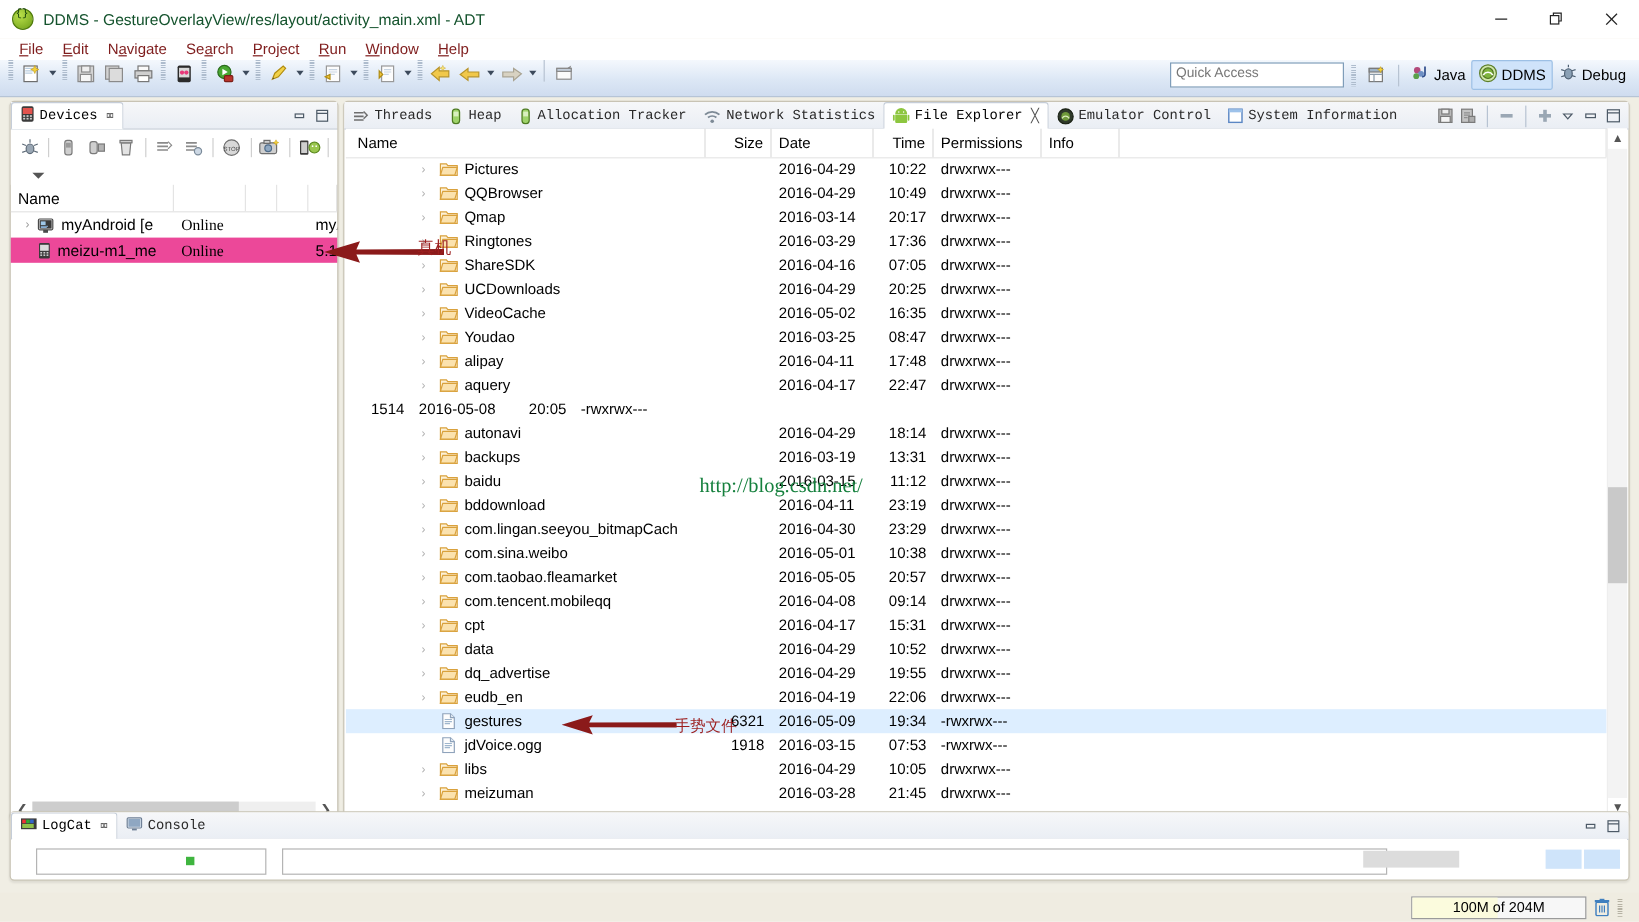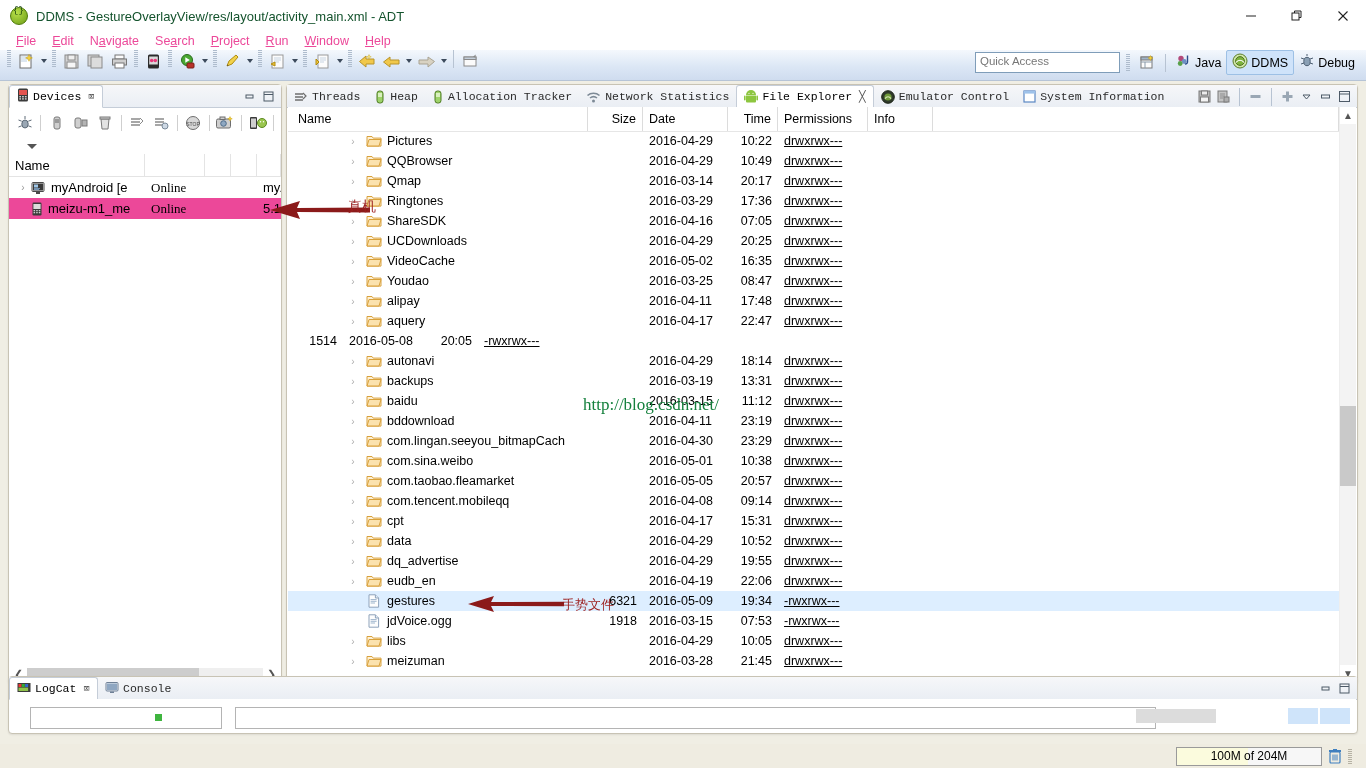--- a/index.html
+++ b/index.html
@@ -16,21 +16,21 @@
   .titlebar{height:32px;background:#fff;display:flex;align-items:center;padding-left:10px;}
   .title-icon{width:16px;height:16px;border-radius:50%;background:radial-gradient(circle at 35% 30%,#b9e04a,#6d9d17);
               border:1px solid #4e7a08;margin-right:8px;position:relative;flex:none;}
   .title-icon:after{content:"{}";position:absolute;left:2px;top:-2px;font-size:9px;color:#14400a;font-family:"Liberation Mono",monospace;}
   .title-text{font-size:13px;color:#14532d;white-space:nowrap;}
   .win-btns{margin-left:auto;display:flex;}
   .win-btn{width:46px;height:32px;display:flex;align-items:center;justify-content:center;font-size:15px;color:#222;}
 
   
   .menubar{height:18px;background:#fff;display:flex;align-items:center;padding-left:8px;}
-  .menu-item{padding:1px 8px;font-size:12.5px;color:#ec4899;white-space:nowrap;}
+  .menu-item{padding:1px 8px;font-size:12.5px;color:#7f1d1d;white-space:nowrap;}
   .menu-item u{text-decoration:underline;}
 
   
   .coolbar{height:30px;background:linear-gradient(to bottom,#f4f8fd 0%,#dce7f5 55%,#cfdcef 100%);
            border-bottom:1px solid #b6c4d6;display:flex;align-items:flex-start;padding-left:4px;}
   .tb-grip{width:4px;height:18px;margin:0 3px;
      background:repeating-linear-gradient(to bottom,#aebccd 0 1px,transparent 1px 2px);}
   .tb-btn{width:22px;height:22px;margin:0 1px;display:flex;align-items:center;justify-content:center;position:relative;}
   .tb-arrow{width:11px;height:22px;display:flex;align-items:center;justify-content:center;}
   .tb-arrow:after{content:"";border-left:3.5px solid transparent;border-right:3.5px solid transparent;border-top:4px solid #3c4a5c;}
@@ -94,21 +94,21 @@
   .h-perm{width:90px;padding-left:6px;}
   .h-info{width:65px;padding-left:6px;}
   .h-end{flex:1;border-right:none;}
   .fe-rows{position:absolute;left:0;right:0;top:24px;bottom:0;overflow:hidden;}
   .fe-row{display:flex;height:20px;align-items:center;font-size:12.5px;}
   .fe-row.sel{background:#ddeeff;}
   .fe-row .t{width:300px;display:flex;align-items:center;box-sizing:border-box;padding-left:78px;white-space:nowrap;overflow:hidden;}
   .fe-row .sz{width:55px;text-align:right;padding-right:6px;box-sizing:border-box;}
   .fe-row .dt{width:85px;padding-left:6px;box-sizing:border-box;}
   .fe-row .tm{width:50px;text-align:right;padding-right:6px;box-sizing:border-box;}
-  .fe-row .pm{width:90px;padding-left:6px;box-sizing:border-box;text-decoration:underline;}
+  .fe-row .pm{width:90px;padding-left:6px;box-sizing:border-box;}
   .fe-tw{width:14px;display:inline-flex;justify-content:center;color:#b0b0b0;font-size:10px;flex:none;margin-left:-20px;margin-right:6px;}
   .fe-tw.blank{color:transparent;}
   .ficon{width:16px;height:14px;margin-right:5px;flex:none;}
 
   .fe-vscroll{width:16px;background:#fff;border-left:1px solid #eee;position:relative;}
   .vs-arrow{height:17px;display:flex;align-items:center;justify-content:center;color:#555;font-size:10px;background:#fff;}
   .vs-track{position:absolute;top:17px;bottom:17px;left:0;right:0;background:#f3f3f3;}
   .vs-thumb{position:absolute;left:0;right:0;background:#c9c9c9;}
 
   

